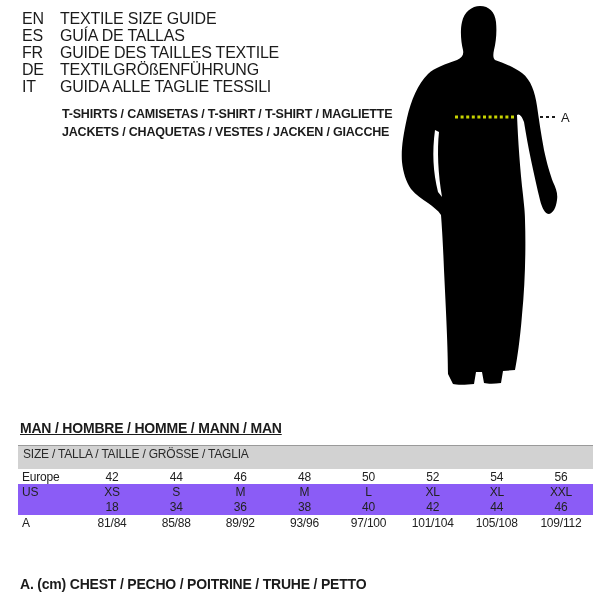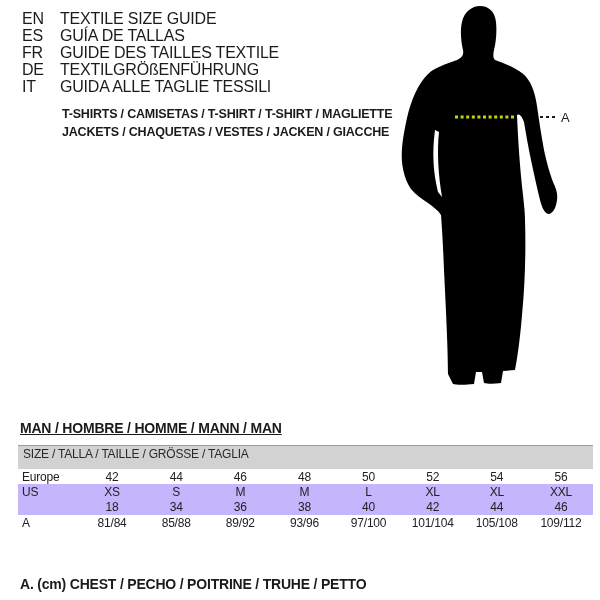--- a/index.html
+++ b/index.html
@@ -41,21 +41,21 @@
     background: #d2d2d2;
     border-top: 1px solid #9a9a9a;
     height: 24px;
     line-height: 16px;
     font-size: 12px;
     color: #2a2a2a;
     padding-left: 5px;
     font-weight: normal;
   }
   .trow { display: flex; height: 15.3px; align-items: center; font-size: 12px; color: #222; }
-  .trow.shaded { background: #c4b5fd; }
+  .trow.shaded { background: #8b5cf6; }
   .tlabel { width: 62px; padding-left: 4px; }
   .tcell { flex: 1; text-align: center; }
 
   
   .footnote { position: absolute; left: 20px; top: 576px; font-size: 14px; font-weight: bold; }
 </style>
 </head>
 <body>
 
 <div class="lang-list">

